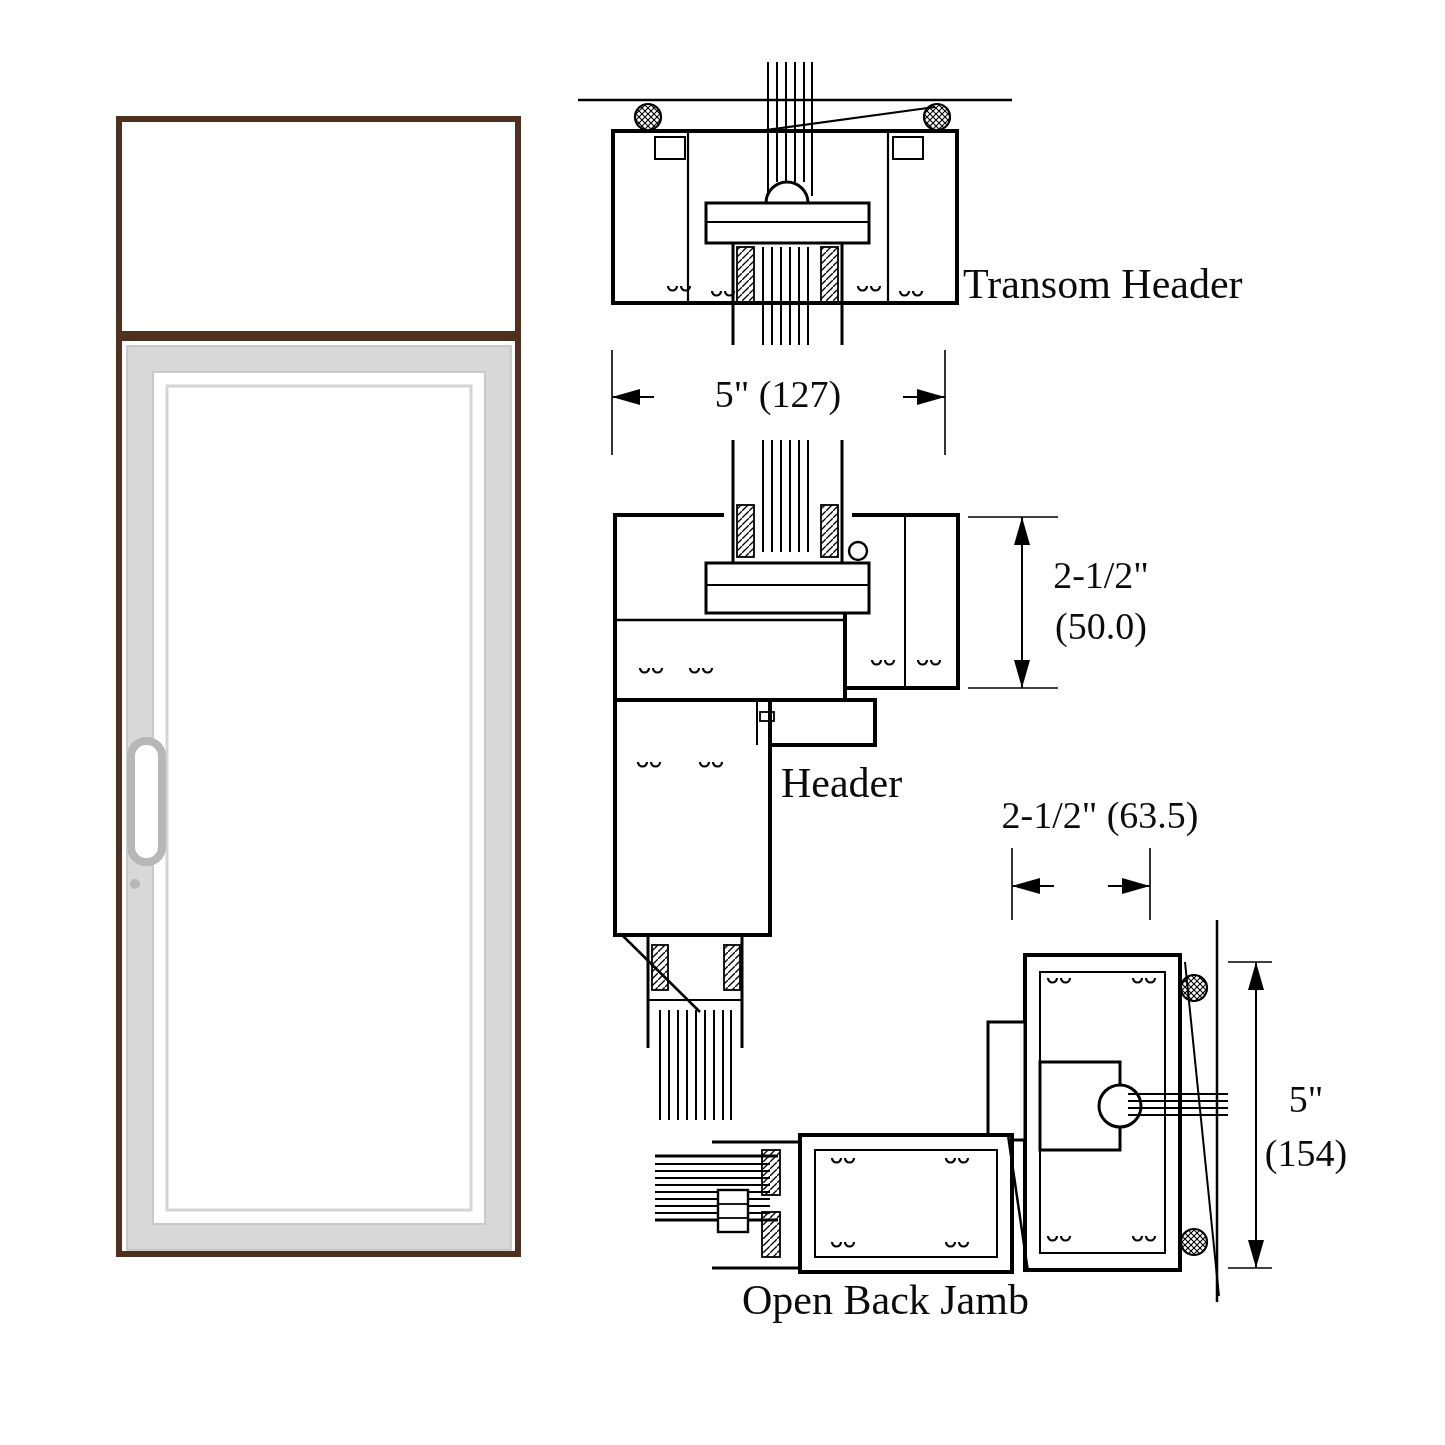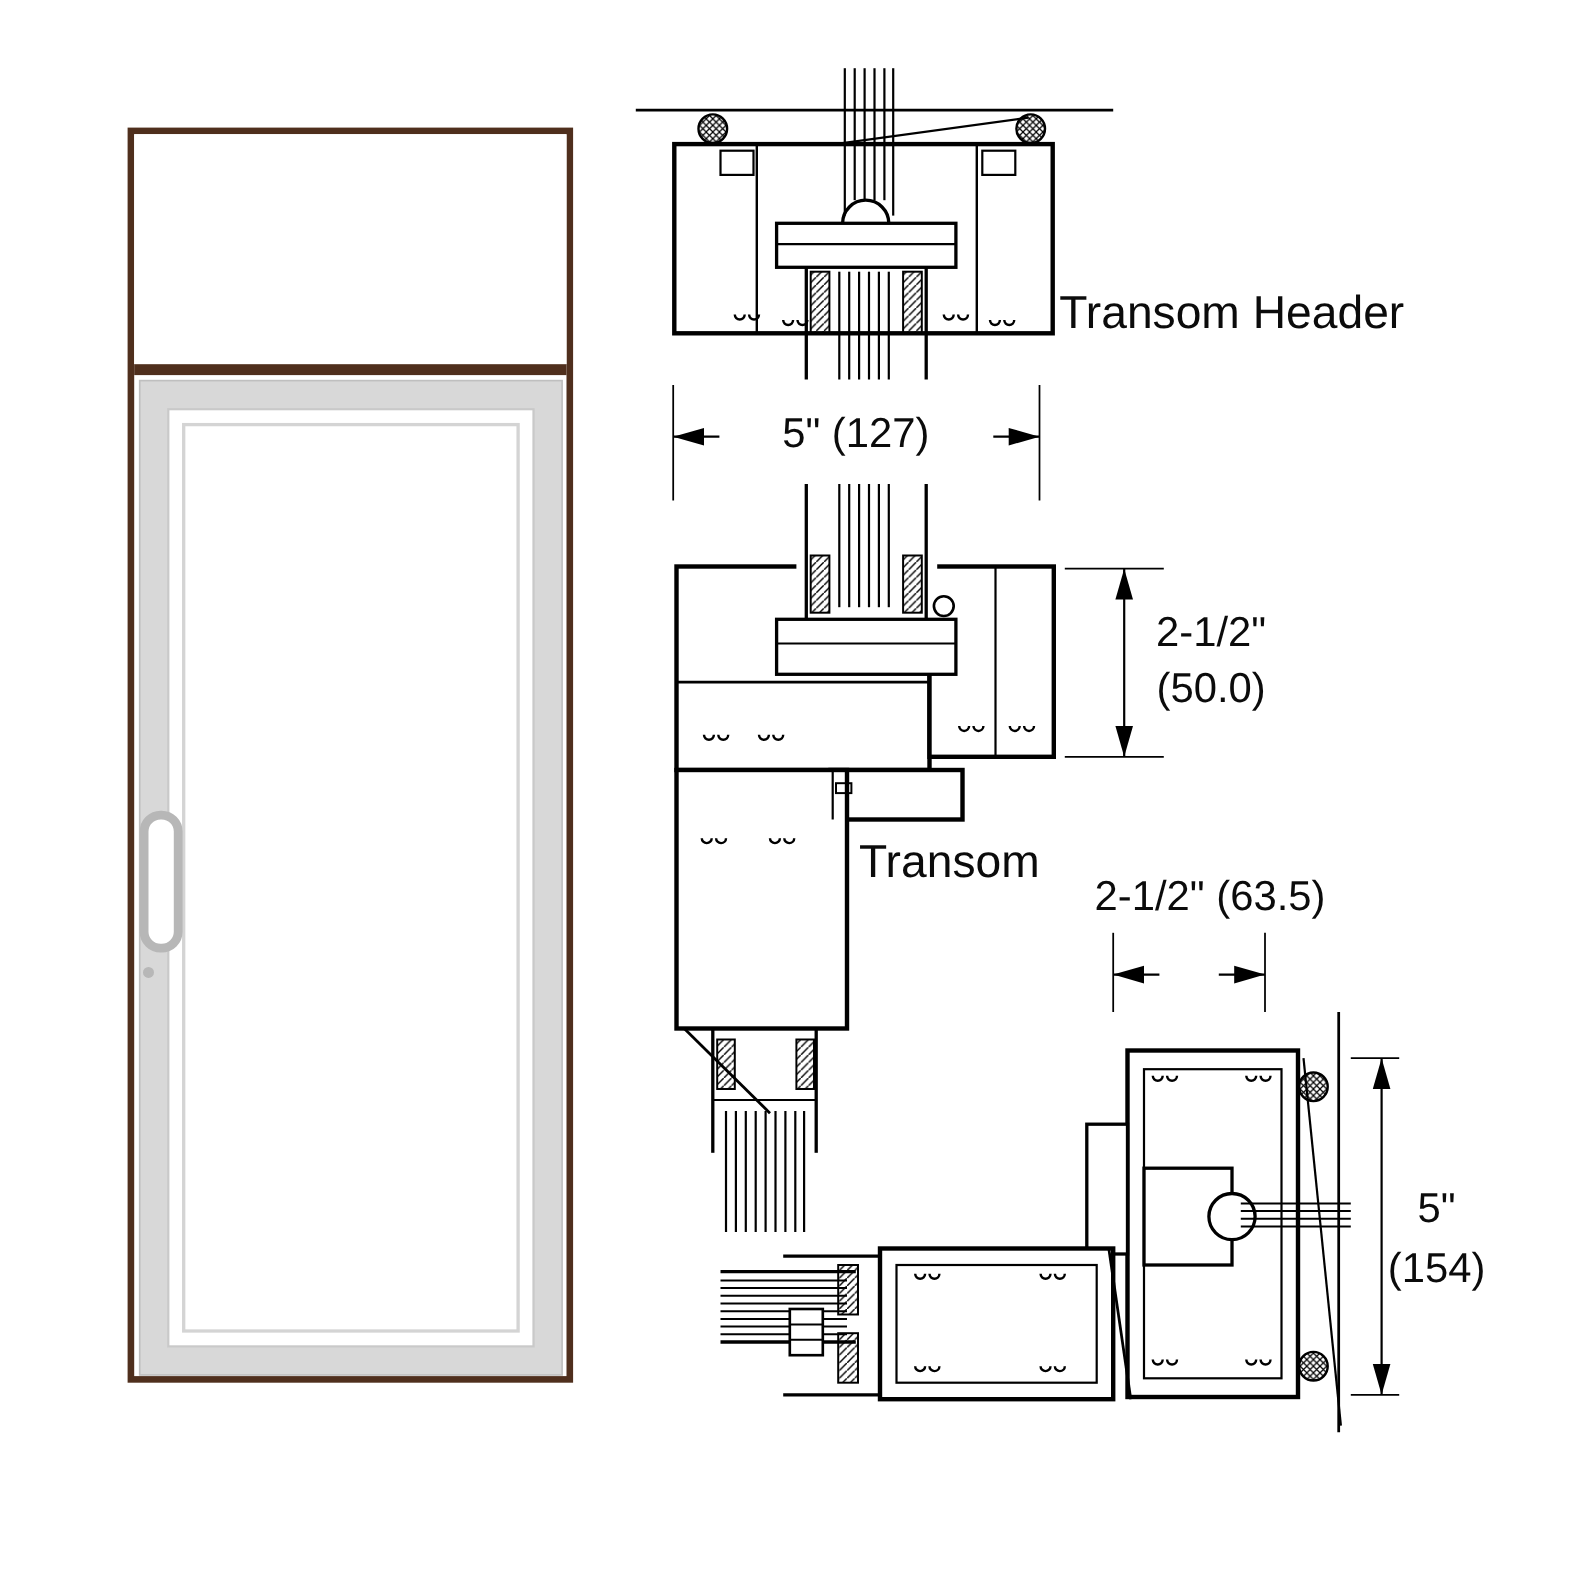--- a/index.html
+++ b/index.html
@@ -1,19 +1,19 @@
 <!DOCTYPE html>
 <html><head>
 <meta charset="utf-8">
 <style>
   *{box-sizing:border-box;}
   html,body{margin:0;padding:0;background:#ffffff;}
   .canvas{
     position:relative;width:1445px;height:1445px;background:#ffffff;overflow:hidden;
-    font-family:Liberation Sans, sans-serif;color:#0b0b0b;
+    font-family:Liberation Serif, serif;color:#0b0b0b;
   }
   svg.drawing{position:absolute;left:0;top:0;}
   .lbl{position:absolute;font-size:38px;line-height:1.05;color:#0b0b0b;white-space:nowrap;}
   .lbl.big{font-size:42px;}
   .lbl.center{transform:translateX(-50%);text-align:center;}
 </style>
 </head>
 <body>
 <div class="canvas">
 
@@ -238,21 +238,22 @@
   </g>
 </svg>
 
 <div class="lbl big" style="left:963px;top:262px;">Transom Header</div>
 
 <div class="lbl center" style="left:778px;top:375px;">5" (127)</div>
 
 <div class="lbl center" style="left:1101px;top:556px;">2-1/2"</div>
 <div class="lbl center" style="left:1101px;top:607px;">(50.0)</div>
 
-<div class="lbl big" style="left:781px;top:761px;">Transom</div>
+<div class="lbl big" style="left:781px;top:761px;">Header</div>
 
 <div class="lbl center" style="left:1100px;top:796px;">2-1/2" (63.5)</div>
 
 <div class="lbl center" style="left:1306px;top:1080px;">5"</div>
 <div class="lbl center" style="left:1306px;top:1134px;">(154)</div>
 
+<div class="lbl big" style="left:742px;top:1278px;">Open Back Jamb</div>
 
 </div>
 
 </body></html>

